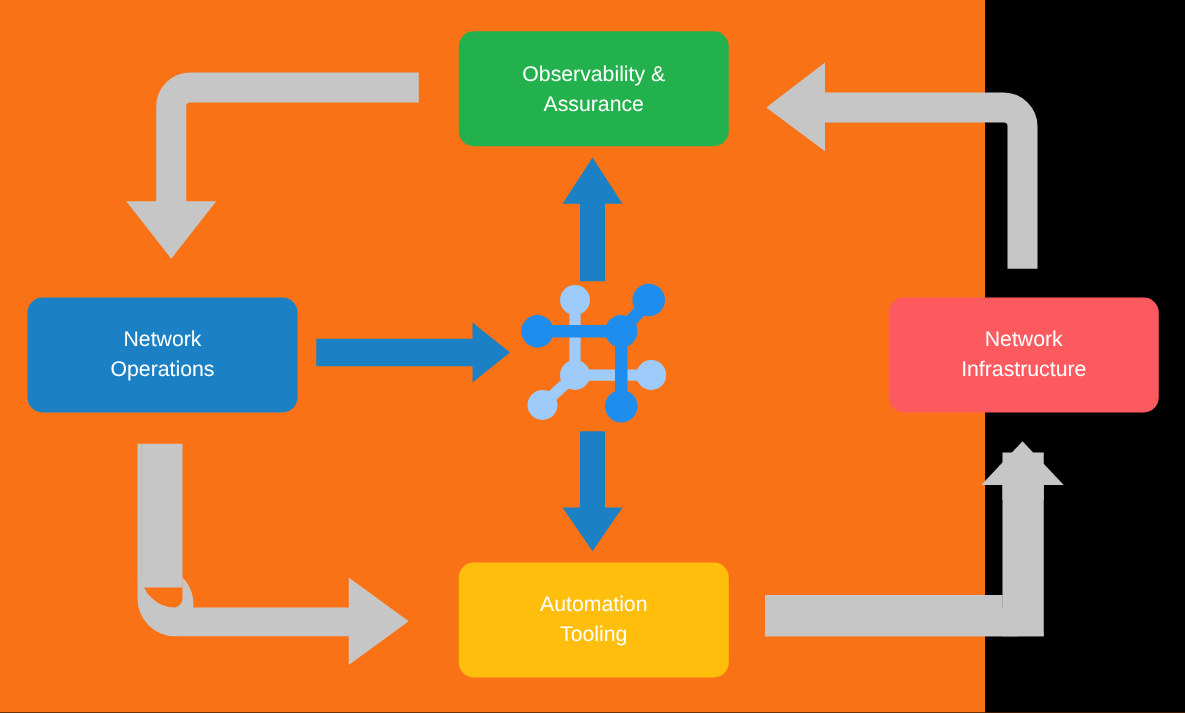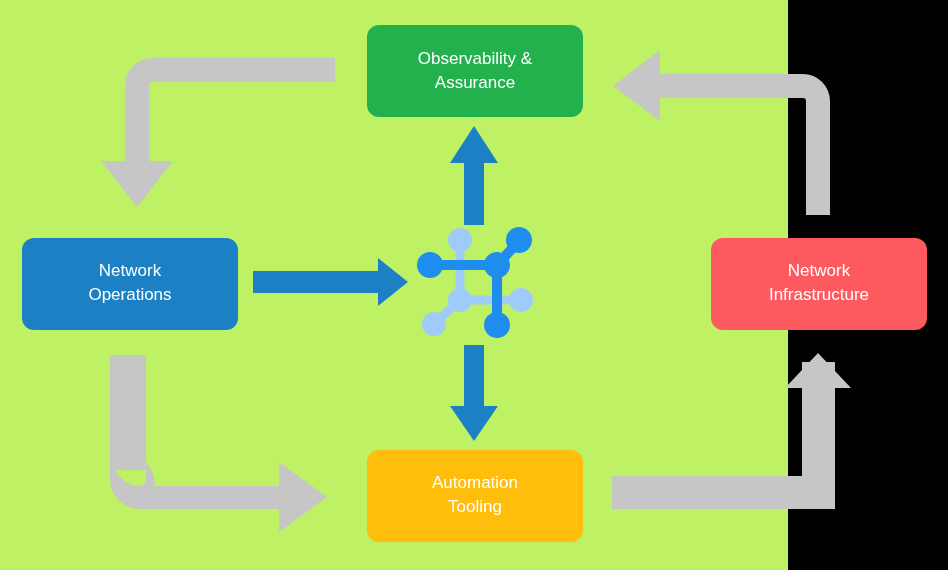--- a/index.html
+++ b/index.html
@@ -10,21 +10,21 @@
   body {
     width: 948px;
     height: 570px;
     overflow: hidden;
     font-family: "Liberation Sans", sans-serif;
   }
   #diagram-root {
     position: relative;
     width: 788px;
     height: 570px;
-    background: #bef264;
+    background: #f97316;
   }
   svg.canvas {
     position: absolute;
     top: 0;
     left: 0;
     width: 948px;
     height: 570px;
     display: block;
   }
   .node-label {

